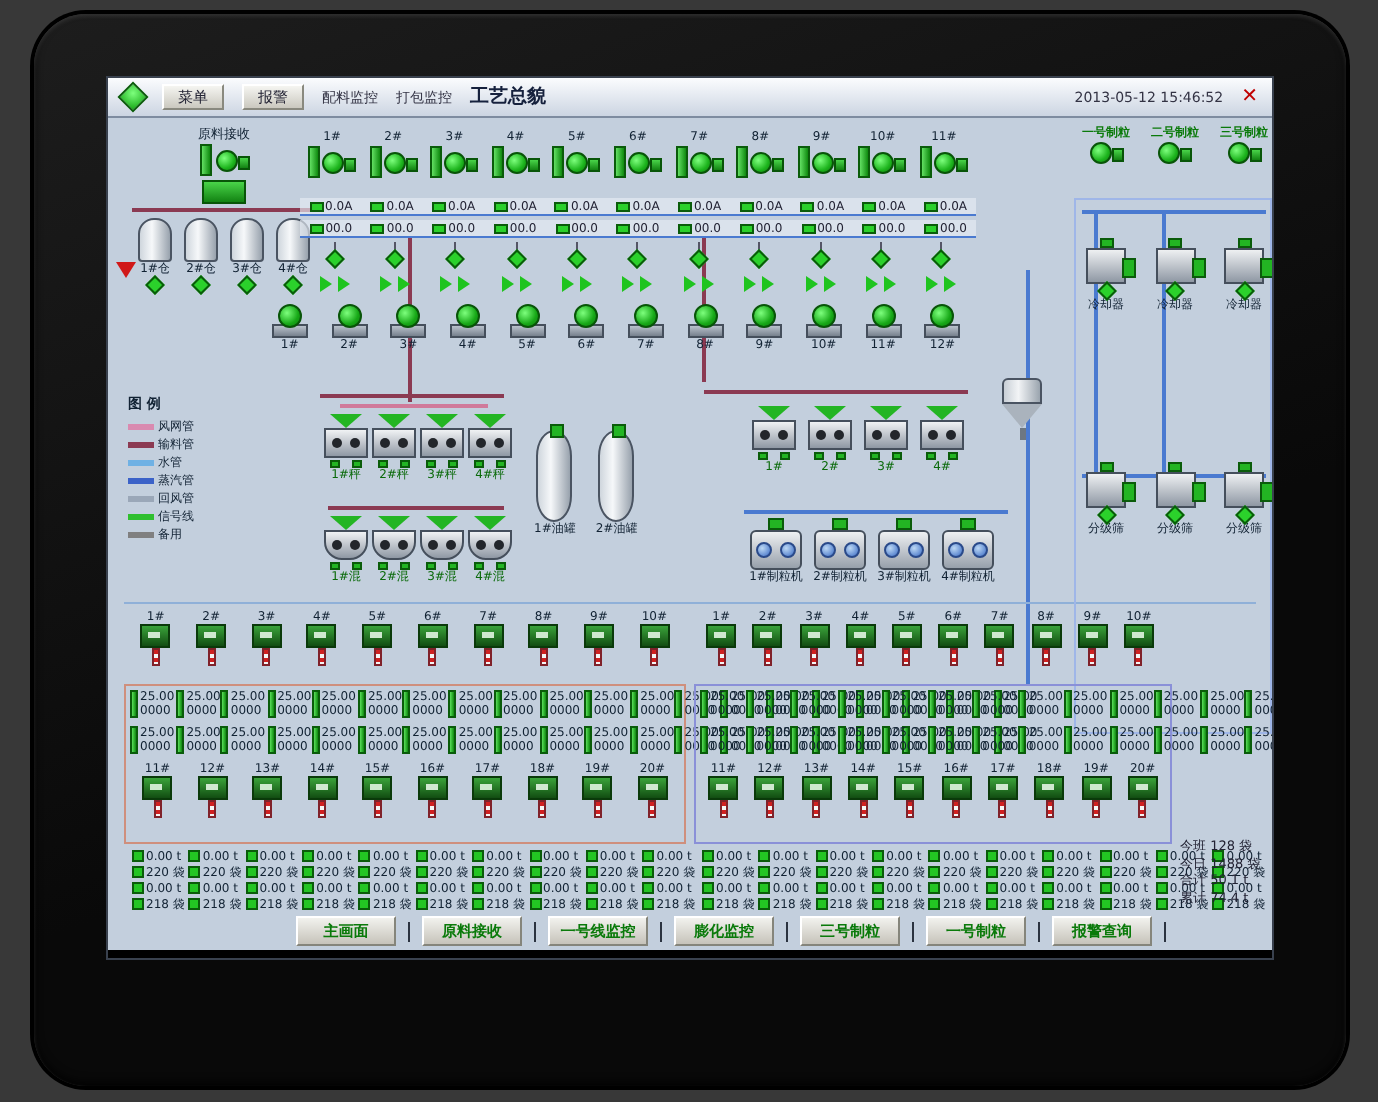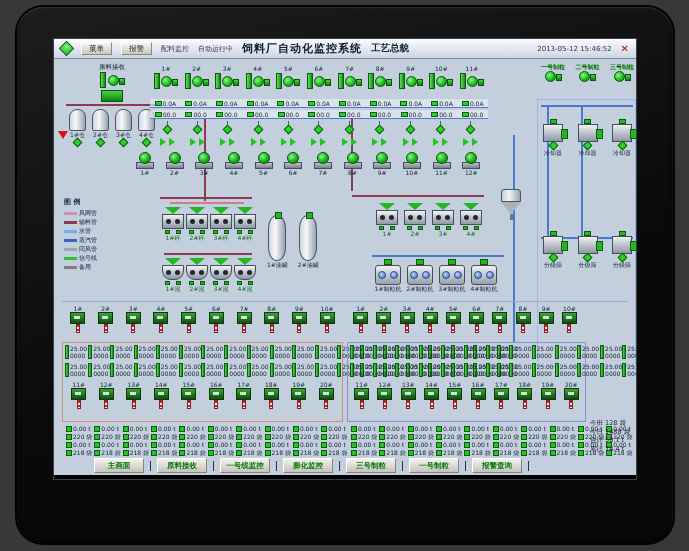--- a/index.html
+++ b/index.html
@@ -166,40 +166,39 @@
   .counters{position:absolute;top:386px;display:flex;}
   .ct-left{left:10px;width:277px;} .ct-right{left:295px;width:232px;}
   .ccol{flex:1;font-size:6px;line-height:8px;color:#123;text-align:left;padding-left:2px;}
   .ccol div{white-space:nowrap;}
   .ccol div::before{content:"";display:inline-block;width:4px;height:4px;background:#23c523;border:1px solid #0a5c0a;margin-right:1px;vertical-align:middle;}
   .totals{position:absolute;left:536px;width:46px;font-size:6.5px;line-height:8.5px;color:#223;}
   .tt-top{top:312px;} .tt-bottom{top:380px;}
   .totals div{white-space:nowrap;}
 
   
-  .btnbar{position:absolute;left:0;right:0;bottom:6px;height:16px;display:flex;gap:13px;padding-left:40px;align-items:center;}
+  .btnbar{position:absolute;left:0;right:0;bottom:6px;height:16px;display:flex;gap:13px;padding-left:94px;align-items:center;}
   .navbtn{position:relative;min-width:42px;text-align:center;font-size:7.5px;font-weight:bold;line-height:9px;
     color:#0a7a0a;padding:2px 3px;background:linear-gradient(#f2f2ee,#c6c3ba);
     border:1px solid;border-color:#ffffff #85857b #85857b #ffffff;white-space:nowrap;}
   .navbtn::after{content:"";position:absolute;right:-8px;top:2px;width:1px;height:10px;background:#2b3340;}
 </style>
 </head>
 <body>
 
 <div class="stage">
   <div class="bezel"></div>
   <div class="screen">
 
     <div class="titlebar">
       <span class="logo"></span>
       <span class="tb-btn">菜单</span>
       <span class="tb-btn">报警</span>
       <span class="tb-label">配料监控</span>
-      <span class="tb-label">自动运行中</span>
-      <span class="tb-title">饲料厂自动化监控系统</span>
+      <span class="tb-label">打包监控</span>
       <span class="tb-sub">工艺总貌</span>
       <span class="tb-clock">2013-05-12 15:46:52</span>
       <span class="tb-close">✕</span>
     </div>
 
     <div class="pipe" style="left:150px;top:80px;width:2px;height:82px;background:#8b3a52;"></div>
     <div class="pipe" style="left:297px;top:80px;width:2px;height:72px;background:#8b3a52;"></div>
     <div class="pipe" style="left:459px;top:96px;width:2px;height:208px;background:#4a7ad0;"></div>
     <div class="pipe" style="left:8px;top:262px;width:566px;height:1px;background:#8fb0d8;"></div>
 

